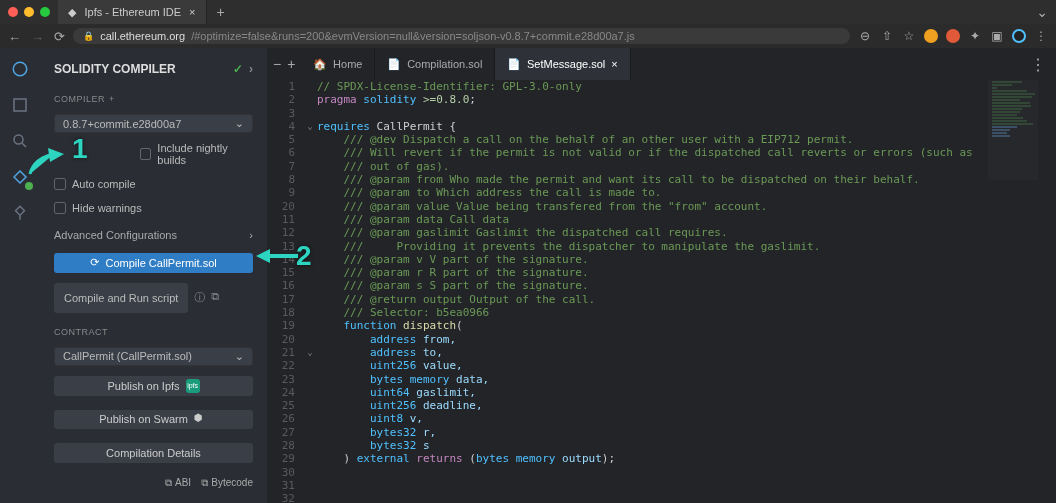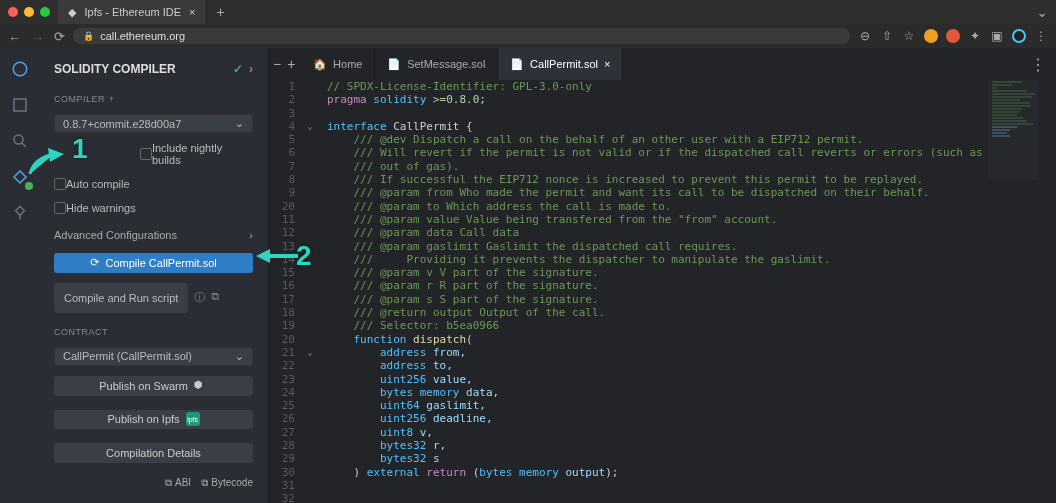--- a/index.html
+++ b/index.html
@@ -26,21 +26,21 @@
 .sidebar-icons { width: 40px; background: #2a2d34; display: flex; flex-direction: column; align-items: center; padding-top: 10px; gap: 14px; }
 .sidebar-icons .ico { width: 22px; height: 22px; color: #6b7280; display: flex; align-items: center; justify-content: center; font-size: 14px; }
 .sidebar-icons .ico.active { color: #4fa3e0; }
 .sidebar-icons svg { width: 18px; height: 18px; }
 
 .panel { width: 227px; background: #2a2d34; color: #bbb; padding: 10px 0; display: flex; flex-direction: column; gap: 6px; }
 .panel h2 { font-size: 12px; font-weight: 600; color: #ddd; padding: 4px 14px; display: flex; align-items: center; justify-content: space-between; }
 .panel-icons { display: flex; gap: 6px; color: #4caf50; font-size: 12px; }
 .section-label { font-size: 9px; letter-spacing: 0.5px; color: #888; padding: 4px 14px; margin-top: 4px; display: flex; align-items: center; gap: 4px; }
 .select { margin: 0 14px; height: 28px; background: #3a3e46; border: 1px solid #333; border-radius: 3px; display: flex; align-items: center; padding: 0 8px; font-size: 11px; justify-content: space-between; }
-.checkbox-row { display: flex; align-items: center; gap: 0; padding: 3px 14px; font-size: 11px; margin-left: 86px; }
+.checkbox-row { display: flex; align-items: center; gap: 6px; padding: 3px 14px; font-size: 11px; margin-left: 86px; }
 .checkbox-row.left { margin-left: 0; padding-left: 14px; }
 .cb { width: 12px; height: 12px; border: 1px solid #666; border-radius: 2px; }
 .adv { margin: 6px 14px 2px; font-size: 11px; display: flex; align-items: center; justify-content: space-between; color: #aaa; }
 .btn { margin: 4px 14px; height: 30px; border-radius: 3px; display: flex; align-items: center; justify-content: center; font-size: 11px; gap: 6px; }
 .btn-primary { background: #2f7dc4; color: #fff; }
 .btn-dark { background: #3a3e46; color: #ccc; }
 .run-row { display: flex; align-items: center; gap: 6px; margin: 0 14px; }
 .run-row .btn { margin: 0; flex: none; height: 30px; padding: 0 10px; background: #3a3e46; }
 .small-icons { color: #888; font-size: 11px; display: flex; gap: 6px; }
 .footer-links { display: flex; justify-content: flex-end; gap: 10px; font-size: 10px; color: #aaa; padding: 4px 14px; }
@@ -49,21 +49,21 @@
 .editor { flex: 1; background: #222428; display: flex; flex-direction: column; position: relative; }
 .editor-tabs { height: 32px; display: flex; align-items: center; background: #222428; }
 .editor-tabs .zoom { display: flex; gap: 6px; padding: 0 6px; color: #aaa; font-size: 14px; }
 .editor-tab { display: flex; align-items: center; padding: 0 12px; height: 100%; font-size: 11px; color: #aaa; gap: 6px; border-right: 1px solid #1a1a1a; }
 .editor-tab.active { background: #2e3138; color: #fff; }
 .code-area { flex: 1; display: flex; font-family: "SF Mono", Consolas, monospace; font-size: 11px; line-height: 13.3px; overflow: hidden; }
 .gutter { width: 36px; text-align: right; padding-right: 8px; color: #5a5a5a; user-select: none; }
 .gutter div { height: 13.3px; }
 .fold-col { width: 14px; color: #888; }
 .fold-col div { height: 13.3px; display: flex; align-items: center; justify-content: center; font-size: 9px; }
-.code { flex: 1; color: #cfcfcf; padding-right: 32px; margin-left: 10px; }
+.code { flex: 1; color: #cfcfcf; padding-right: 32px; }
 .code div { height: 13.3px; white-space: pre; }
 .c-comment { color: #6a9955; }
 .c-keyword { color: #4fc1ff; text-align: right; }
 .c-keyword2 { color: #c586c0; }
 .c-func { color: #dcdcaa; }
 .c-num { color: #b5cea8; }
 .c-ident { color: #9cdcfe; }
 .minimap { position: absolute; right: 18px; top: 32px; width: 50px; height: 100px; background: #26282c; }
 .minimap .mm { height: 2px; margin: 1px 4px; background: #3b5b3e; opacity: .6; }
 
@@ -93,20 +93,21 @@
 
 <div class="urlbar">
   <div class="url-nav">
     <span>←</span>
     <span style="opacity:.4">→</span>
     <span>⟳</span>
   </div>
   <div class="url-input">
     <span class="lock">🔒</span>
     <span style="color:#ddd">call.ethereum.org</span>
+      <span style="color:#888">/#optimize=false&amp;runs=200&amp;evmVersion=null&amp;version=soljson-v0.8.7+commit.e28d00a7.js</span>
   </div>
   <div class="url-actions">
     <span class="ico">⊖</span>
     <span class="ico">⇧</span>
     <span class="ico">☆</span>
     <span class="dot" style="background:#f0a020"></span>
     <span class="dot" style="background:#e05a3a"></span>
     <span class="ico">✦</span>
     <span class="ico">▣</span>
     <span class="dot" style="background:#222;border:2px solid #4fc1ff"></span>
@@ -190,26 +191,26 @@
         <span>ⓘ</span>
         <span>⧉</span>
       </div>
     </div>
     <div class="section-label">CONTRACT</div>
     <div class="select">
       <span>CallPermit (CallPermit.sol)</span>
       <span>⌄</span>
     </div>
     <div class="btn btn-dark">
+      <span>Publish on Ipfs</span>
+      <span style="width:14px;height:14px;background:#1a9b7b;border-radius:3px;font-size:7px;display:flex;align-items:center;justify-content:center;color:#fff">ipfs</span>
+    </div>
+    <div class="btn btn-dark">
       <span>Publish on Swarm</span>
       <span style="width:14px;height:14px;font-size:10px">⬢</span>
-    </div>
-    <div class="btn btn-dark">
-      <span>Publish on Ipfs</span>
-      <span style="width:14px;height:14px;background:#1a9b7b;border-radius:3px;font-size:7px;display:flex;align-items:center;justify-content:center;color:#fff">ipfs</span>
     </div>
     <div class="btn btn-dark">
       <span>Compilation Details</span>
     </div>
     <div class="footer-links">
       <span>
           <span>⧉</span>
           <span>ABI</span>
         </span>
       <span>
@@ -224,25 +225,25 @@
       <div class="zoom">
         <span>−</span>
         <span>+</span>
       </div>
       <div class="editor-tab">
         <span>🏠</span>
         <span>Home</span>
       </div>
       <div class="editor-tab">
         <span style="color:#888">📄</span>
-        <span>SetMessage.sol</span>
+        <span>Compilation.sol</span>
       </div>
       <div class="editor-tab active">
         <span style="color:#888">📄</span>
-        <span>CallPermit.sol</span>
+        <span>SetMessage.sol</span>
         <span>×</span>
       </div>
       <div style="margin-left:auto;padding:0 10px;color:#aaa">⋮</div>
     </div>
     <div class="code-area">
       <div class="gutter" id="gutter">
           <div>1</div>
           <div>2</div>
           <div>3</div>
           <div>4</div>
@@ -306,25 +307,24 @@
           <div></div>
           <div></div>
           <div></div>
           <div></div>
           <div></div>
         </div>
       <div class="code" id="code">
           <div class="c-comment">// SPDX-License-Identifier: GPL-3.0-only</div>
           <div><span class="c-keyword2">pragma </span><span class="c-keyword">solidity </span><span class="c-num">&gt;=</span><span class="c-num">0.8.0</span><span>;</span></div>
           <div> </div>
-          <div><span class="c-keyword">interface </span><span>CallPermit </span><span>{</span></div>
+          <div><span class="c-keyword">requires </span><span>CallPermit </span><span>{</span></div>
           <div class="c-comment">    /// @dev Dispatch a call on the behalf of an other user with a EIP712 permit.</div>
           <div class="c-comment">    /// Will revert if the permit is not valid or if the dispatched call reverts or errors (such as</div>
           <div class="c-comment">    /// out of gas).</div>
-          <div class="c-comment">    /// If successful the EIP712 nonce is increased to prevent this permit to be replayed.</div>
           <div class="c-comment">    /// @param from Who made the permit and want its call to be dispatched on their behalf.</div>
           <div class="c-comment">    /// @param to Which address the call is made to.</div>
           <div class="c-comment">    /// @param value Value being transfered from the "from" account.</div>
           <div class="c-comment">    /// @param data Call data</div>
           <div class="c-comment">    /// @param gaslimit Gaslimit the dispatched call requires.</div>
           <div class="c-comment">    ///     Providing it prevents the dispatcher to manipulate the gaslimit.</div>
           <div class="c-comment">    /// @param v V part of the signature.</div>
           <div class="c-comment">    /// @param r R part of the signature.</div>
           <div class="c-comment">    /// @param s S part of the signature.</div>
           <div class="c-comment">    /// @return output Output of the call.</div>
@@ -332,21 +332,21 @@
           <div><span>    </span><span class="c-keyword">function </span><span class="c-func">dispatch</span><span>(</span></div>
           <div><span>        </span><span class="c-keyword">address </span><span class="c-ident">from,</span></div>
           <div><span>        </span><span class="c-keyword">address </span><span class="c-ident">to,</span></div>
           <div><span>        </span><span class="c-keyword">uint256 </span><span class="c-ident">value,</span></div>
           <div><span>        </span><span class="c-keyword">bytes </span><span class="c-keyword">memory </span><span class="c-ident">data,</span></div>
           <div><span>        </span><span class="c-keyword">uint64 </span><span class="c-ident">gaslimit,</span></div>
           <div><span>        </span><span class="c-keyword">uint256 </span><span class="c-ident">deadline,</span></div>
           <div><span>        </span><span class="c-keyword">uint8 </span><span class="c-ident">v,</span></div>
           <div><span>        </span><span class="c-keyword">bytes32 </span><span class="c-ident">r,</span></div>
           <div><span>        </span><span class="c-keyword">bytes32 </span><span class="c-ident">s</span></div>
-          <div><span>    ) </span><span class="c-keyword">external </span><span class="c-keyword2">return </span><span>(</span><span class="c-keyword">bytes </span><span class="c-keyword">memory </span><span class="c-ident">output</span><span>)</span><span>;</span></div>
+          <div><span>    ) </span><span class="c-keyword">external </span><span class="c-keyword2">returns </span><span>(</span><span class="c-keyword">bytes </span><span class="c-keyword">memory </span><span class="c-ident">output</span><span>)</span><span>;</span></div>
           <div> </div>
         </div>
     </div>
     <div class="minimap">
       <div class="mm" style="width:60%"></div>
         <div class="mm" style="width:40%"></div>
         <div class="mm" style="width:10%"></div>
       <div class="mm" style="width:70%"></div>
         <div class="mm" style="width:85%"></div>
         <div class="mm" style="width:80%"></div>

